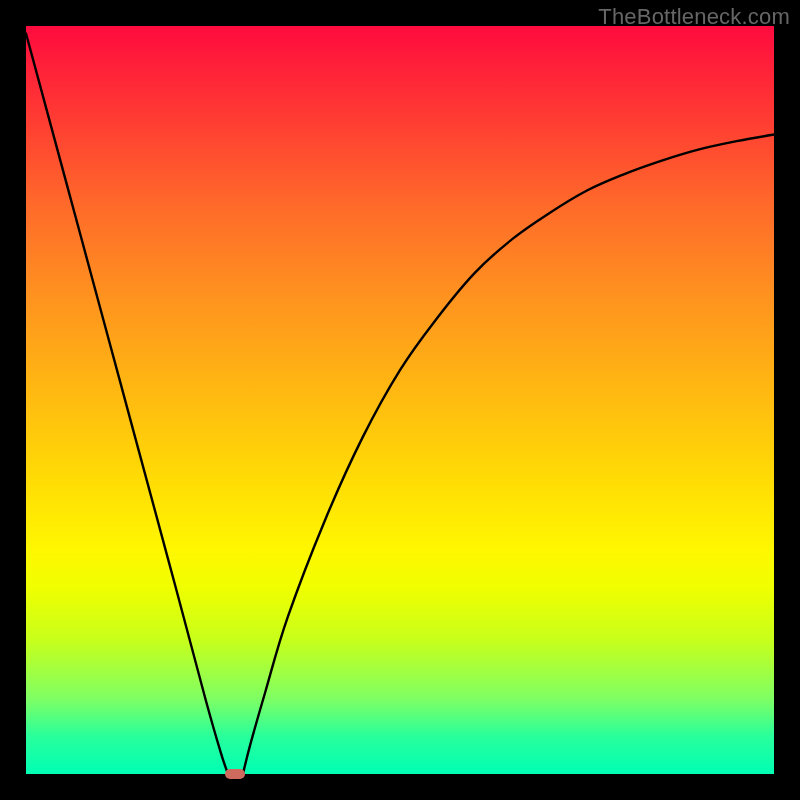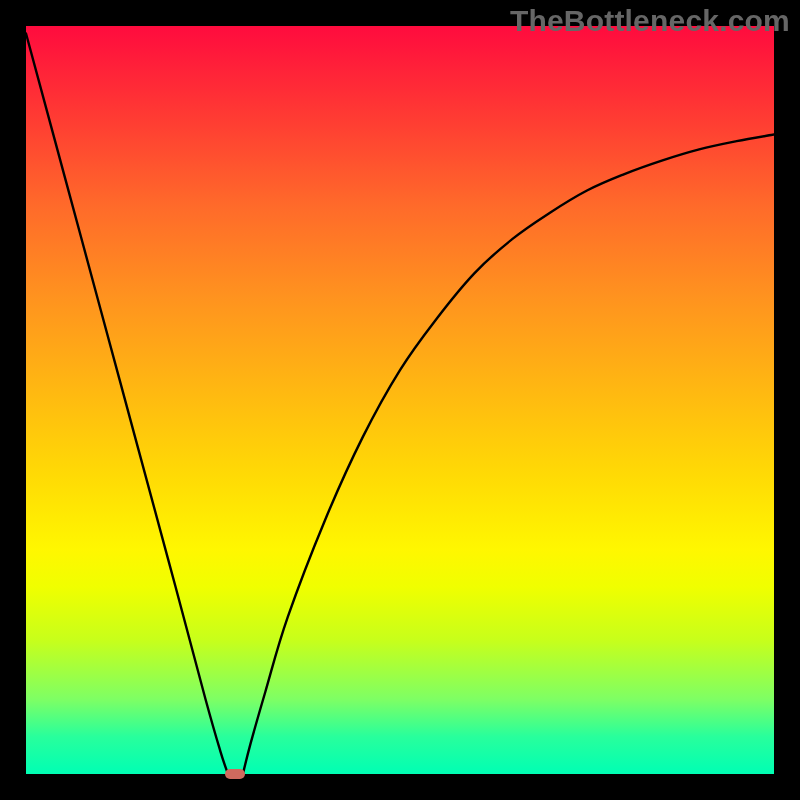--- a/index.html
+++ b/index.html
@@ -30,25 +30,24 @@
       #7eff64 90%,
       #28ff9c 95%,
       #00ffb4 100%
     );
   }
   .watermark {
     position: absolute;
     top: 4px;
     right: 10px;
     color: #666;
-    font-size: 30px;
+    font-size: 22px;
     letter-spacing: 0.2px;
     z-index: 20;
     user-select: none;
-    font-weight: bold;
   }
   svg.curve {
     position: absolute;
     left: 0;
     top: 0;
     width: 748px;
     height: 748px;
     z-index: 10;
   }
   .curve path {

